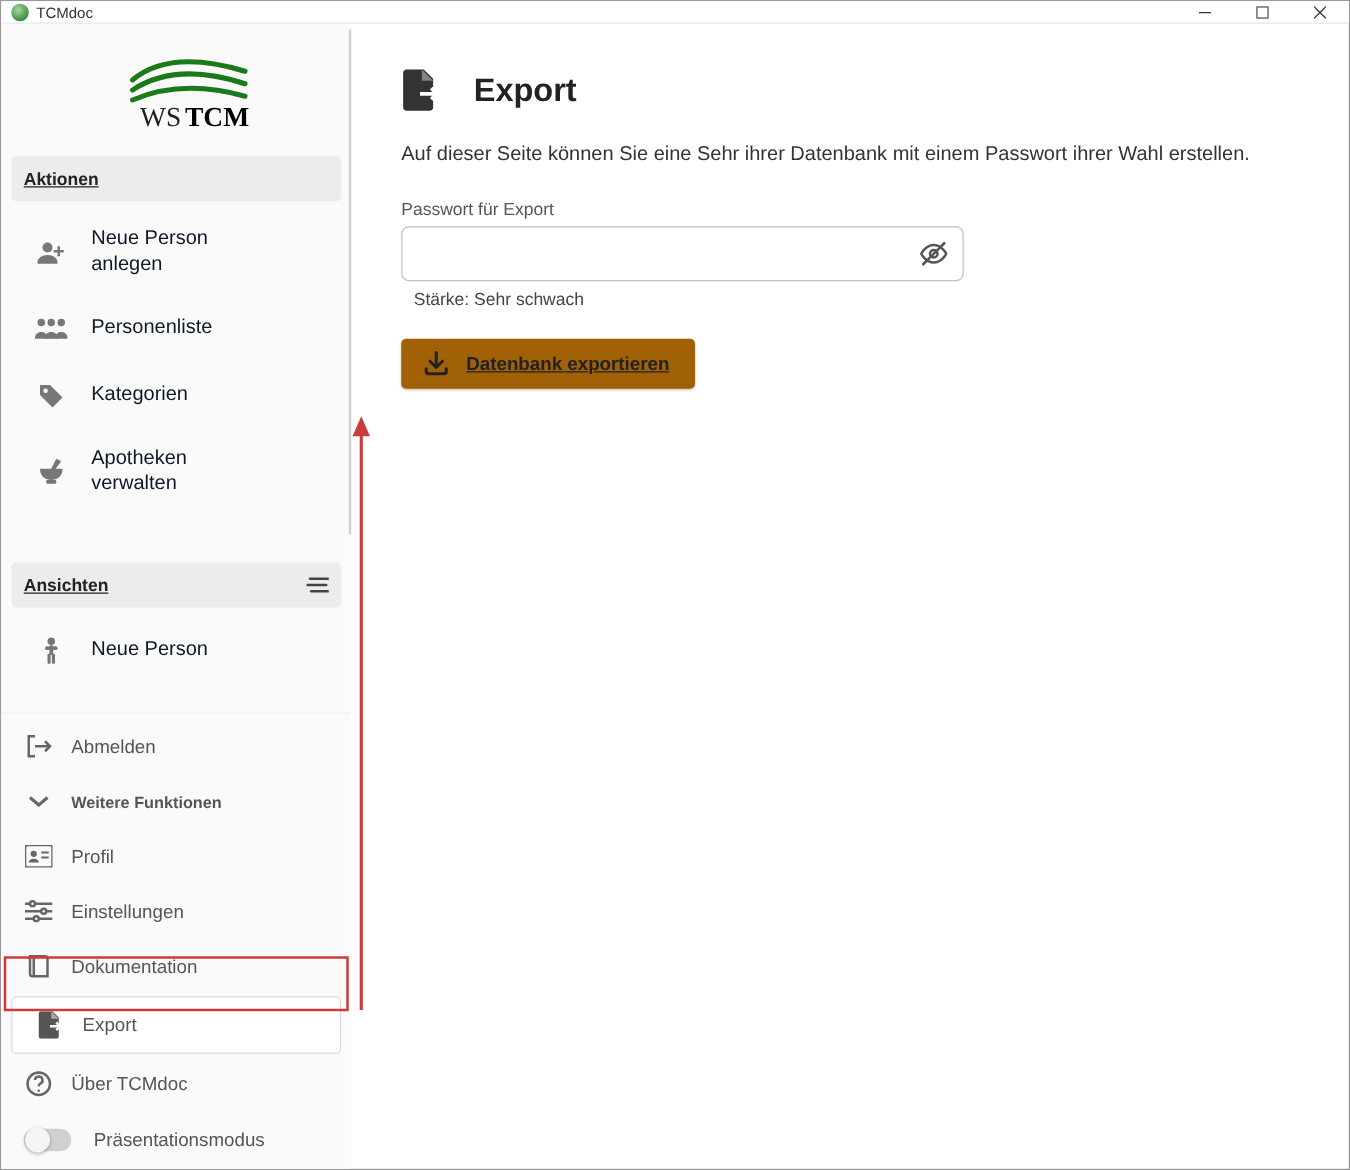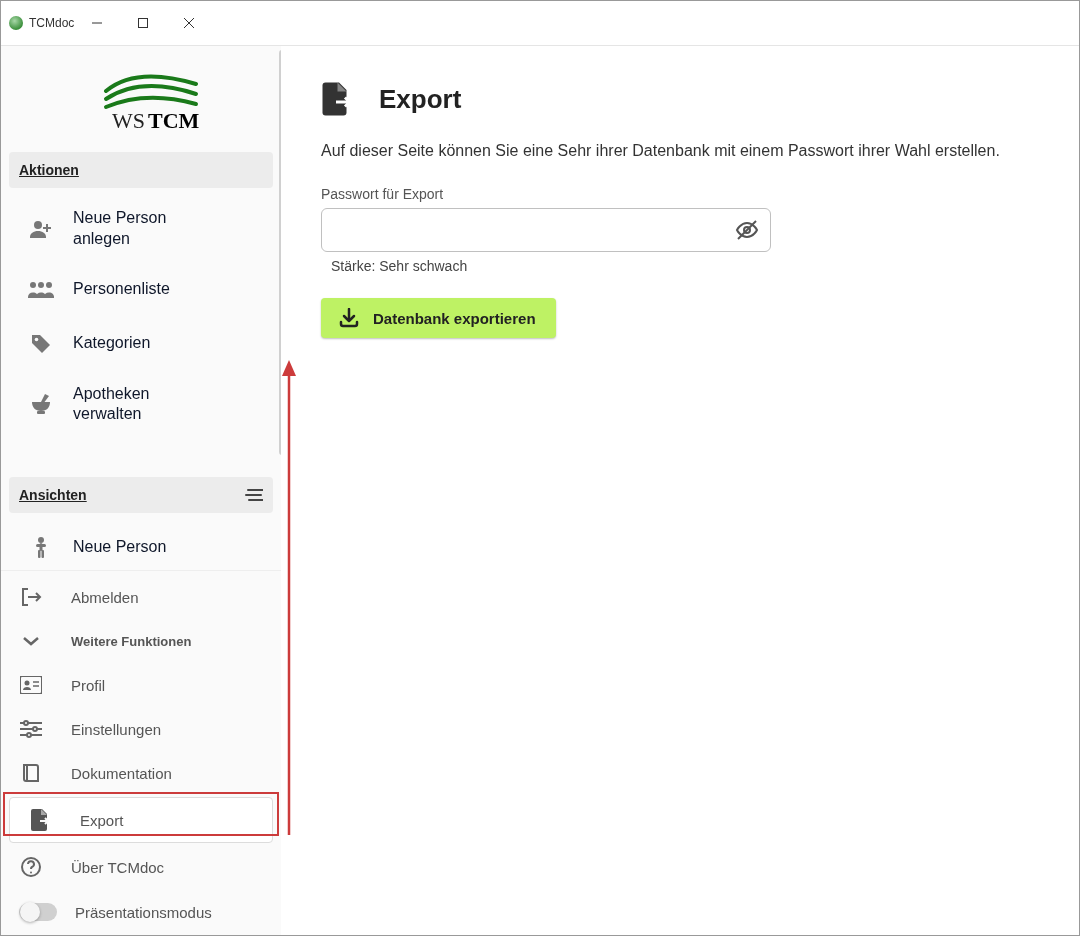--- a/index.html
+++ b/index.html
@@ -1,51 +1,51 @@
 <!DOCTYPE html>
 <html><head>
 <meta charset="utf-8">
 <style>
   * { box-sizing: border-box; margin: 0; padding: 0; }
   html, body { width: 1080px; height: 936px; font-family: "Segoe UI", Arial, sans-serif; background: #ffffff; color: #333; }
   .window { width: 1080px; height: 936px; border: 1px solid #999; background: #fff; display: flex; flex-direction: column; }
-  .titlebar { height: 45px; display: flex; align-items: center; justify-content: flex-start; padding: 0 0 0 8px; background: #fff; border-bottom: 1px solid #e5e5e5; }
+  .titlebar { height: 18px; display: flex; align-items: center; justify-content: space-between; padding: 0 0 0 8px; background: #fff; border-bottom: 1px solid #e5e5e5; }
   .titlebar-left { display: flex; align-items: center; gap: 6px; }
   .titlebar-title { font-size: 12px; color: #333; }
   .titlebar-btns { display: flex; }
   .titlebar-btn { width: 46px; height: 30px; display: flex; align-items: center; justify-content: center; cursor: pointer; }
   .app-icon-circle { width: 14px; height: 14px; border-radius: 50%; background: radial-gradient(circle at 40% 35%, #a8d8a8 0%, #3b8f3b 70%); }
   .body { flex: 1; display: flex; min-height: 0; }
   .sidebar { width: 280px; display: flex; flex-direction: column; background: #fafafa; }
   .sidebar-scroll { flex: 1; overflow: hidden; position: relative; }
   .sidebar .scrollbar-track { position: absolute; top: 4px; right: -4px; width: 8px; height: 405px; background: transparent; }
   .sidebar .scrollbar-thumb { position: absolute; top: 0; right: 0; width: 6px; height: 405px; background: #d0d0d0; border-radius: 3px; }
   .logo-wrap { display: flex; align-items: center; justify-content: center; padding: 20px 0 8px; margin-left: 20px; }
   .section-header { background: #ececec; margin: 8px 8px 8px 8px; border-radius: 4px; padding: 10px 10px; font-size: 14px; font-weight: 600; color: #222; display: flex; align-items: center; justify-content: space-between; text-decoration: underline; }
   .nav-item { display: flex; align-items: center; gap: 18px; padding: 12px 10px 12px 18px; font-size: 16px; color: #0f172a; cursor: pointer; border-radius: 6px; margin: 2px 8px; }
   .nav-item .icon { width: 28px; height: 28px; display: flex; align-items: center; justify-content: center; color: #777; }
   .nav-item .label { line-height: 1.3; }
   .sidebar-bottom { border-top: 1px solid #eee; padding-top: 4px; }
-  .bottom-item { display: flex; align-items: center; gap: 28px; padding: 10px 10px 10px 18px; font-size: 15px; color: #555; cursor: pointer; }
+  .bottom-item { display: flex; align-items: center; gap: 14px; padding: 10px 10px 10px 18px; font-size: 15px; color: #555; cursor: pointer; }
   .bottom-item .icon { width: 24px; height: 24px; display: flex; align-items: center; justify-content: center; color: #666; }
   .bottom-item.small-label { font-size: 13px; font-weight: 600; }
   .bottom-item.selected { background: #ffffff; border: 1px solid #dcdcdc; border-radius: 4px; }
   .toggle-row { display: flex; align-items: center; gap: 18px; padding: 14px 10px 14px 18px; font-size: 15px; color: #555; }
   .toggle { width: 38px; height: 18px; background: #d0d0d0; border-radius: 10px; position: relative; }
   .toggle-knob { position: absolute; left: 1px; top: -1px; width: 20px; height: 20px; background: #f5f5f5; border-radius: 50%; box-shadow: 0 1px 3px rgba(0,0,0,0.3); }
   .main { flex: 1; padding: 36px 20px 20px 40px; position: relative; }
   .main-header { display: flex; align-items: center; gap: 28px; margin-bottom: 26px; }
   .main-title { font-size: 26px; font-weight: 700; color: #222; }
   .main-desc { font-size: 16px; color: #333; margin-bottom: 26px; }
   .field-label { font-size: 14px; color: #555; margin-bottom: 6px; }
   .password-field { position: relative; width: 450px; margin-bottom: 6px; }
   .password-field input { width: 100%; height: 44px; border: 1px solid #c0c0c0; border-radius: 6px; padding: 0 48px 0 12px; font-size: 15px; outline: none; }
   .password-eye { position: absolute; right: 12px; top: 50%; transform: translateY(-50%); cursor: pointer; color: #555; }
   .strength { margin-left: 10px; font-size: 14px; color: #444; margin-bottom: 24px; }
-  .export-btn { display: inline-flex; align-items: center; gap: 14px; background: #bef264; color: #222; border: none; border-radius: 4px; padding: 10px 20px 10px 18px; font-size: 15px; font-weight: 600; cursor: pointer; box-shadow: 0 1px 2px rgba(0,0,0,0.25); }
+  .export-btn { display: inline-flex; align-items: center; gap: 14px; background: #a16207; color: #222; border: none; border-radius: 4px; padding: 10px 20px 10px 18px; font-size: 15px; font-weight: 600; cursor: pointer; box-shadow: 0 1px 2px rgba(0,0,0,0.25); text-decoration: underline; }
   .export-btn .dl-icon { color: #222; }
   .highlight-box { position: absolute; border: 2px solid #cc3b3b; pointer-events: none; }
   .highlight-arrow { position: absolute; pointer-events: none; }
   svg { display: block; }
 </style>
 </head>
 <body>
 
 <div class="window">
 

